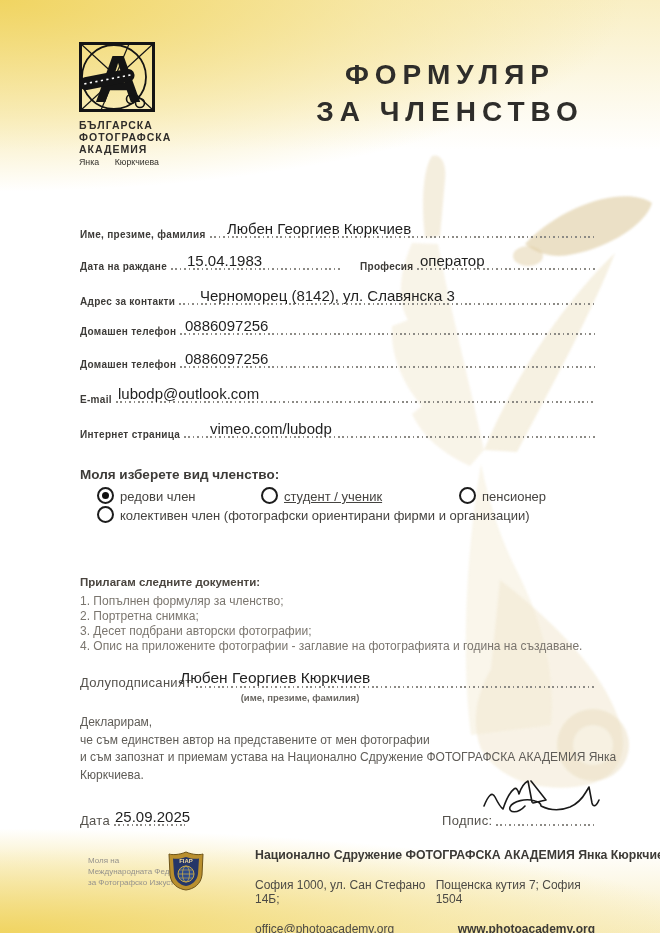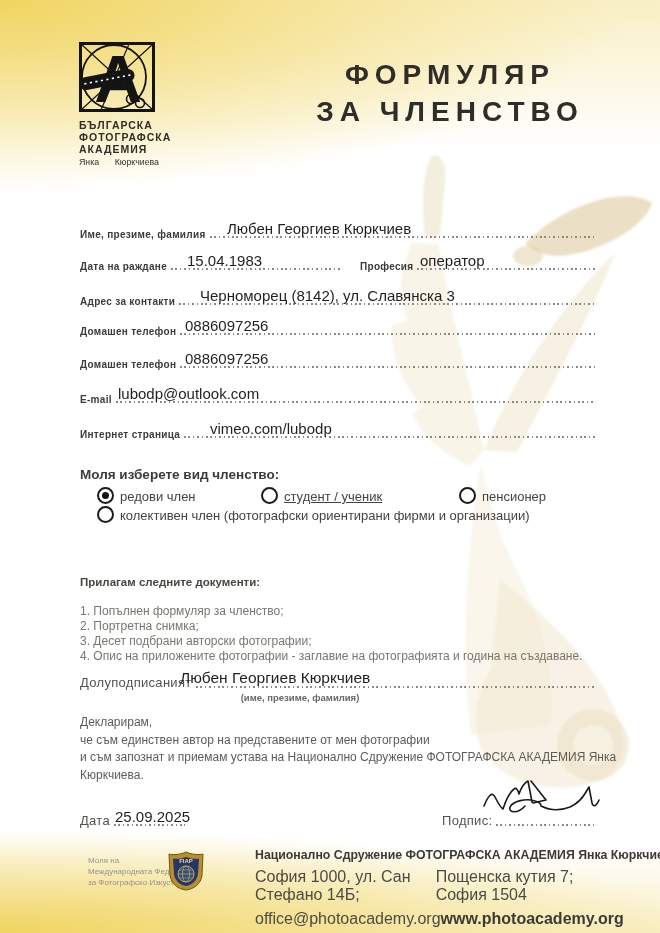--- a/index.html
+++ b/index.html
@@ -45,36 +45,36 @@
   
   .mem-heading{position:absolute;left:80px;top:467px;font-weight:bold;font-size:13.5px;color:#3d3b38;}
   .mem-row1{position:absolute;left:97px;top:487px;display:flex;}
   .mem-row2{position:absolute;left:97px;top:506px;display:flex;}
   .opt{display:flex;align-items:flex-end;font-size:13px;color:#454340;}
   .opt.o1{width:164px;} .opt.o2{width:198px;text-decoration:underline;}
   .radio{width:13px;height:13px;border:2.2px solid #1c1c1c;border-radius:50%;margin-right:6px;flex:0 0 auto;position:relative;background:#fff;}
   .radio.checked::after{content:"";position:absolute;left:3px;top:3px;width:7px;height:7px;border-radius:50%;background:#111;}
   
   .docs{position:absolute;left:80px;top:576px;}
-  .docs-h{font-weight:bold;font-size:11.5px;color:#4a453f;margin-bottom:16px;}
+  .docs-h{font-weight:bold;font-size:11.5px;color:#4a453f;margin-bottom:6px;}
   .docs .item{font-size:12px;color:#7a756e;line-height:15px;}
   
   .signee-row{top:674px;}
   .hint{position:absolute;left:70px;top:18px;width:300px;text-align:center;font-size:9.5px;color:#6b6863;font-weight:bold;}
   .decl{position:absolute;left:80px;top:714px;font-size:12px;color:#5f5c57;line-height:17.5px;}
   
   .date-row{position:absolute;left:80px;top:812px;width:105px;height:16px;}
   .sign-row{position:absolute;left:442px;top:812px;width:153px;height:16px;}
   .signature{position:absolute;left:38px;top:-36px;width:125px;height:40px;}
   
   .foot-note{position:absolute;left:88px;top:855px;font-size:8px;line-height:11px;color:#95928c;}
   .fiap{position:absolute;left:167px;top:851px;}
   .foot-block{position:absolute;left:255px;top:848px;width:340px;color:#4c4a45;}
   .foot-org{font-weight:bold;font-size:12.3px;color:#3c3a36;white-space:nowrap;}
-  .foot-line{display:flex;justify-content:space-between;font-size:16px;margin-top:6px;}
+  .foot-line{display:flex;justify-content:space-between;font-size:12px;margin-top:16px;}
   .foot-web{font-weight:bold;color:#3c3a36;}
 </style>
 </head>
 <body>
 
 <div class="page">
 
   <svg class="statue" viewBox="0 0 310 645" xmlns="http://www.w3.org/2000/svg">
     <path d="M82,8 C90,5 97,14 95,32 L90,88 L75,90 C71,55 73,20 82,8 Z" fill="#DCC794" opacity="0.55"></path>
     <path d="M62,95 C50,122 46,152 58,172 L42,178 C40,208 54,238 72,258 L62,266 C74,292 98,308 120,318 L134,302 C121,240 100,160 88,96 Z" fill="#E9DAB4" opacity="0.55"></path>

